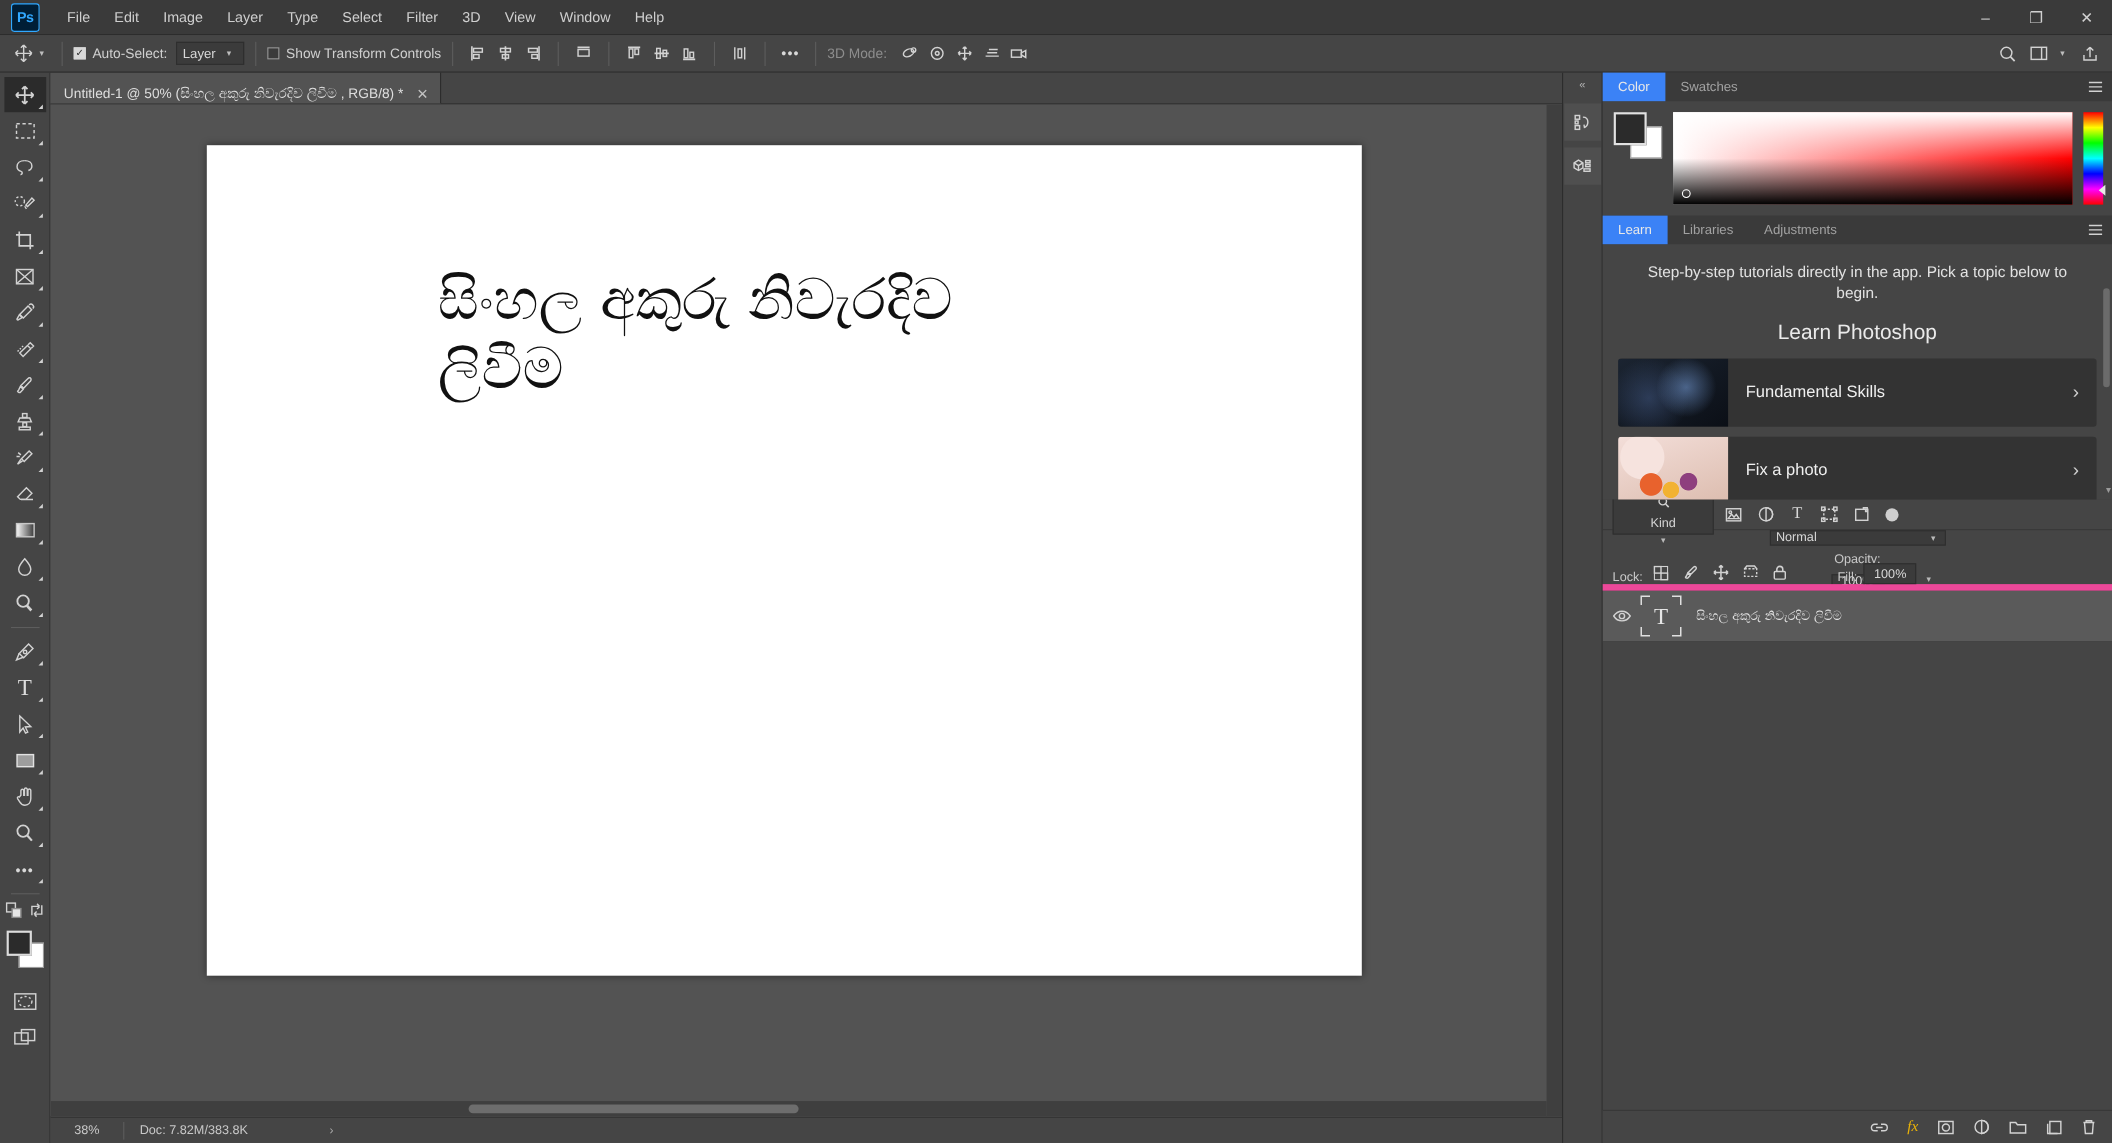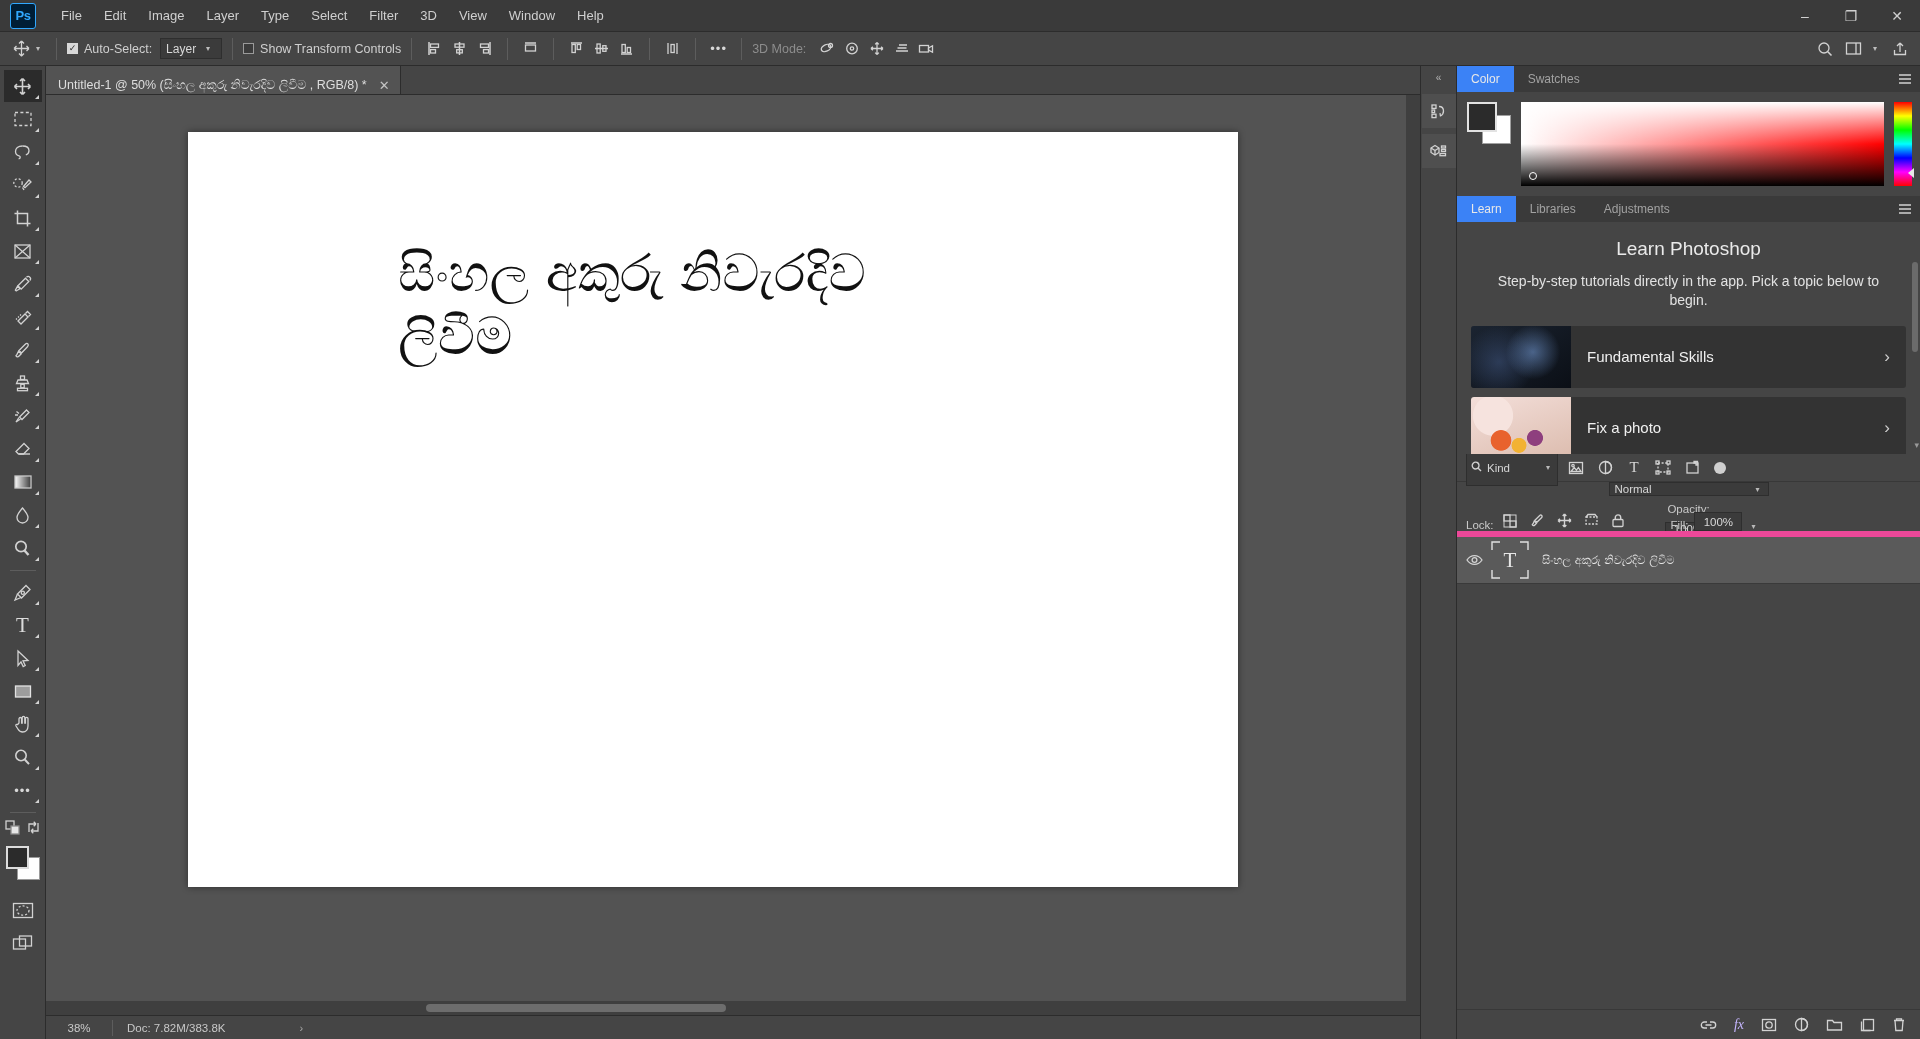--- a/index.html
+++ b/index.html
@@ -144,21 +144,21 @@
   #learnscroll { position:absolute; right:2px; top:40px; width:6px; height:90px;
                  background:#6b6b6b; border-radius:3px; }
   #learnscrollarrow { position:absolute; right:1px; bottom:4px; color:#9a9a9a; font-size:9px; }
 
   
   #layerspanel { flex:1; min-height:0; }
   #filterrow { height:28px; display:flex; align-items:center; gap:7px; padding:0 9px;
                border-bottom:1px solid #383838; }
   #kindsel { width:92px; height:36px; background:#3b3b3b; border:1px solid #2e2e2e;
              display:flex; align-items:center; gap:5px; padding:0 4px; font-size:11.5px;
-             color:#d5d5d5; }
+             color:#d5d5d5;flex-direction:column; }
   .fbtn { width:22px; height:22px; display:flex; align-items:center; justify-content:center; }
   #filtertoggle { width:12px; height:12px; border-radius:50%; background:#cfcfcf;
                   margin-left:4px; }
   #blendrow { height:27px; display:flex; align-items:center; padding:0 9px; gap:7px;flex-direction:column; }
   #blendsel { width:160px; height:20px; background:#3b3b3b; border:1px solid #2e2e2e;
               display:flex; align-items:center; justify-content:space-between;
               padding:0 5px; font-size:11.5px; color:#d7d7d7; }
   .numfield { width:48px; height:19px; background:#3b3b3b; border:1px solid #2e2e2e;
               font-size:11.5px; color:#d7d7d7; display:flex; align-items:center;
               justify-content:center; }
@@ -176,21 +176,21 @@
                display:flex; align-items:center; justify-content:center; flex:none; }
   .lthumbbox.text { background:transparent; border:none; position:relative;
                     color:#e6e6e6; font-size:21px; font-family:"Liberation Serif", serif; }
   .lthumbbox.text .brkt { position:absolute; width:38px; height:38px; }
   .lname { flex:1; padding-left:13px; font-size:12px; color:#e4e4e4; }
   .lname.italic { font-style:italic; }
   .lname.sinhala { font-family:"DejaVu Sans", sans-serif; font-size:11.5px; }
   #layerfooter { height:30px; display:flex; align-items:center; justify-content:flex-end;
                  gap:17px; padding-right:14px; background:#454545;
                  border-top:1px solid #383838; }
-  .lfbtn { display:flex; align-items:center; justify-content:center; color:#c4b5fd; }
+  .lfbtn { display:flex; align-items:center; justify-content:center; color:#eab308; }
   svg { fill:none; stroke:#d2d2d2; stroke-width:1.3; }
 </style>
 </head>
 <body>
 
 <div id="menubar">
   <div id="ps-logo">Ps</div>
   <div class="menu-item">File</div>
   <div class="menu-item">Edit</div>
   <div class="menu-item">Image</div>
@@ -585,22 +585,22 @@
         <div class="ptab active">Learn</div>
         <div class="ptab">Libraries</div>
         <div class="ptab">Adjustments</div>
         <div class="pmenu">
           <svg width="14" height="12" viewBox="0 0 14 12">
               <path d="M1 2h12M1 6h12M1 10h12" stroke-width="1.3"></path>
             </svg>
         </div>
       </div>
       <div id="learnbody">
+        <div id="learnsub">Step-by-step tutorials directly in the app. Pick a topic below to begin.</div>
         <div id="learntitle">Learn Photoshop</div>
-        <div id="learnsub">Step-by-step tutorials directly in the app. Pick a topic below to begin.</div>
 
         <div class="lcard">
           <div class="lthumb t1"></div>
           <div class="lcard-label">Fundamental Skills</div>
           <div class="lcard-arrow">›</div>
         </div>
 
         <div class="lcard">
           <div class="lthumb t2"></div>
           <div class="lcard-label">Fix a photo</div>

